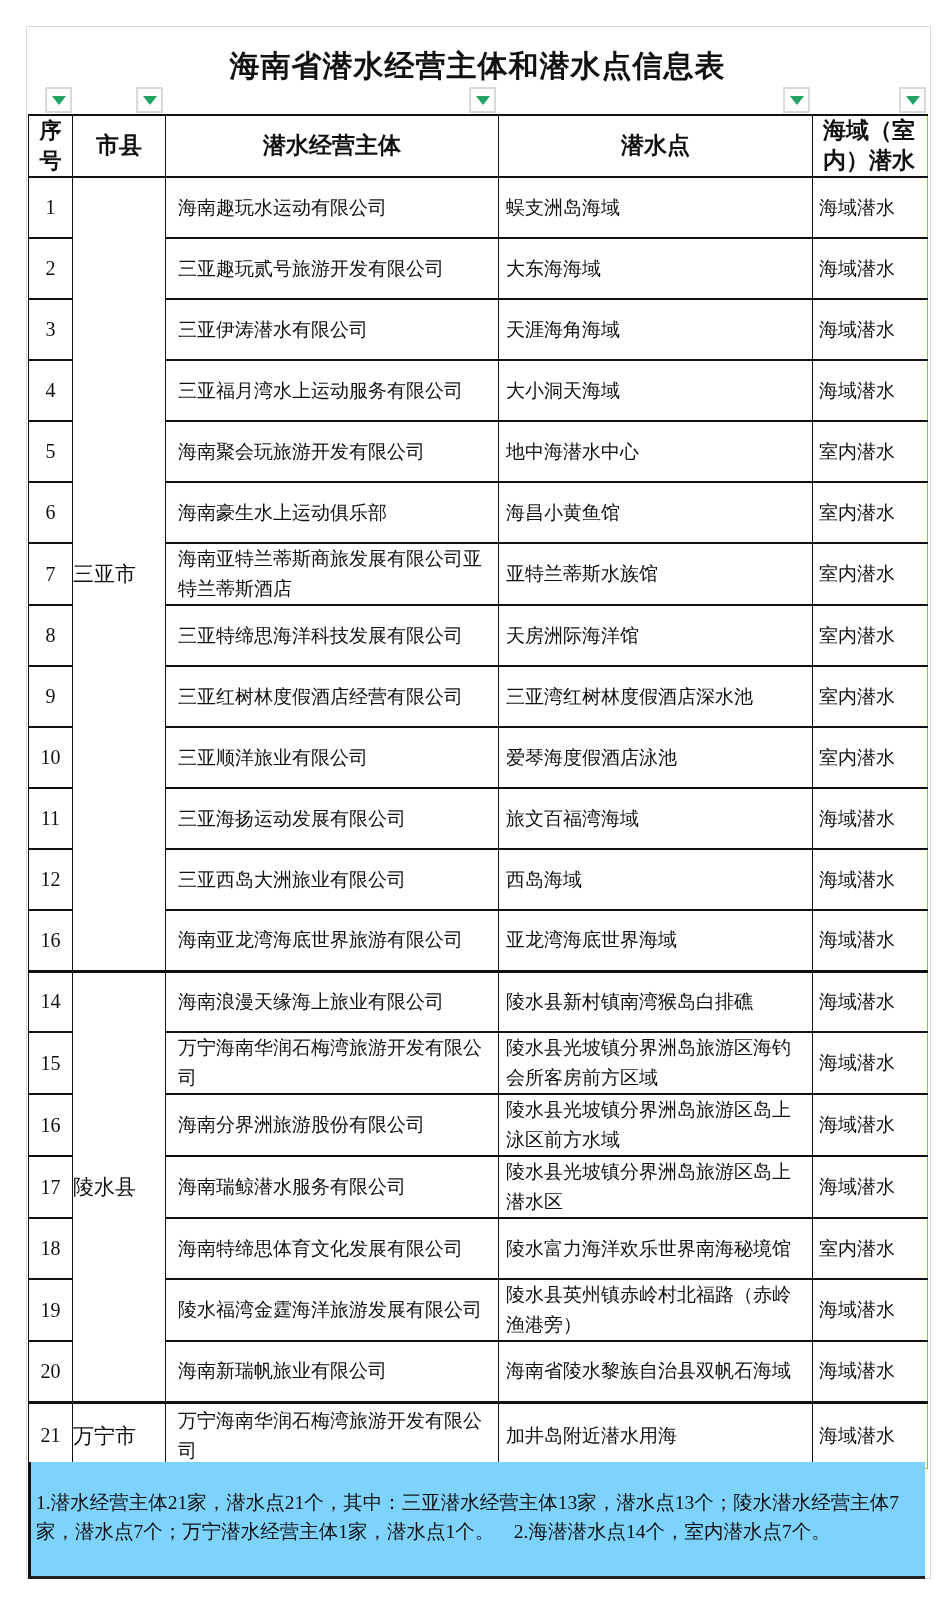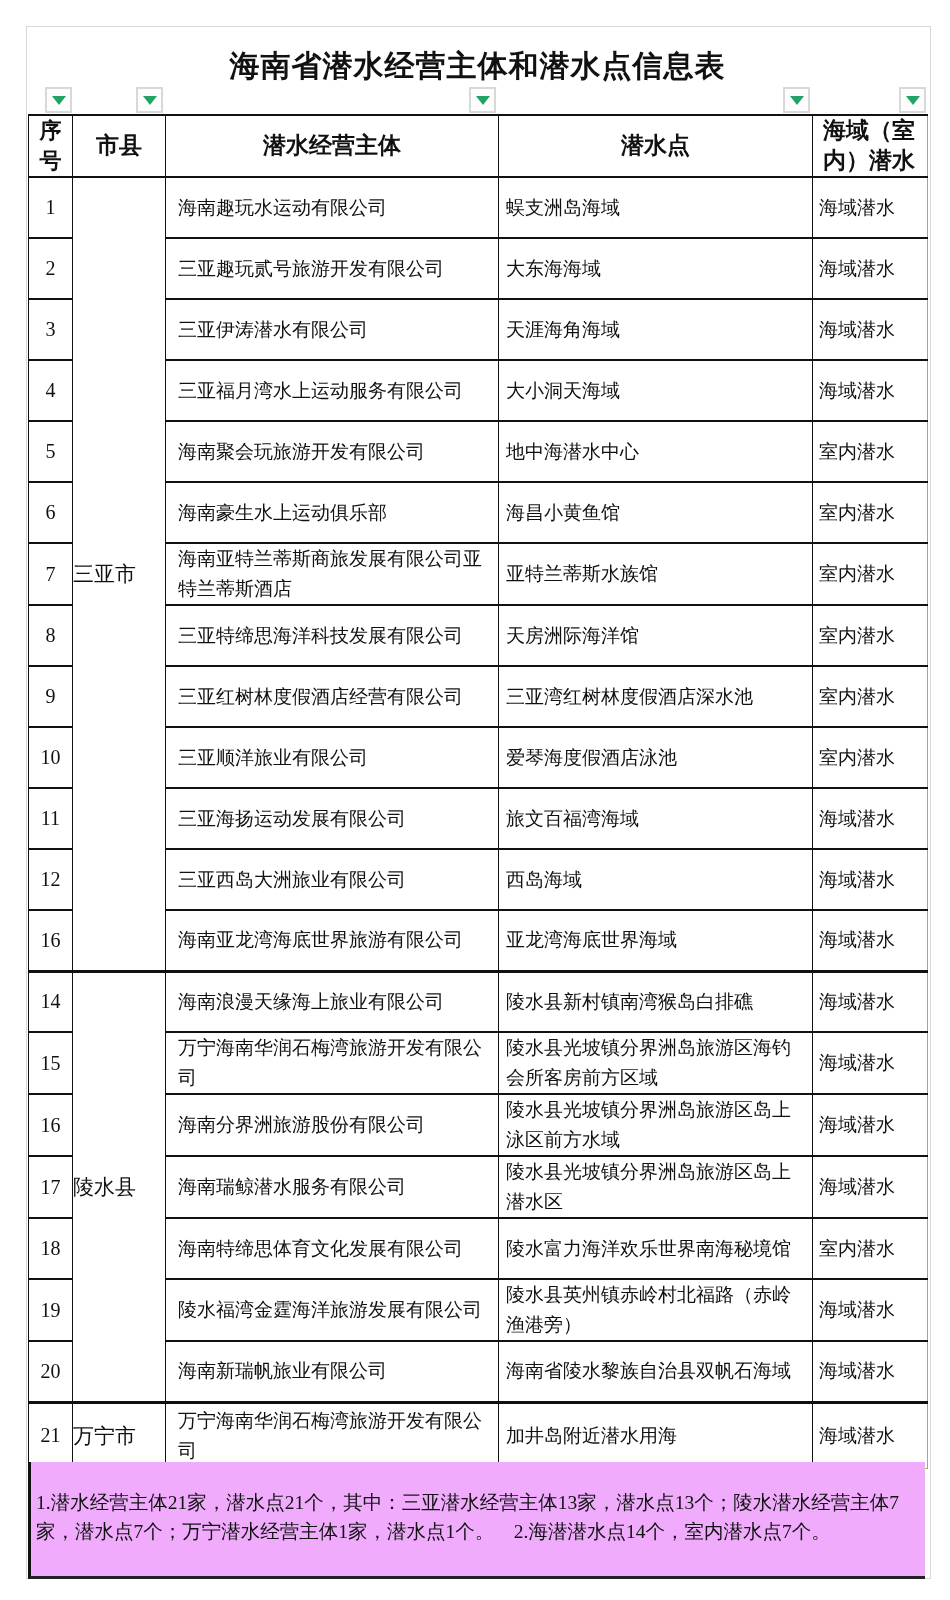--- a/index.html
+++ b/index.html
@@ -117,21 +117,21 @@
   .note-box {
     position: absolute;
     left: 28px; top: 1462px;
     width: 897px; height: 117px;
     border-left: 3px solid #111;
     border-bottom: 3px solid #222;
     padding: 26px 6px 16px 5px;
     font-size: 19.5px;
     line-height: 29px;
     white-space: pre-wrap;
-    background: #f0abfc;
+    background: #7dd3fc;
   }
 </style>
 </head>
 <body>
 
 <div class="page">
 
   <div class="grid-frame"></div>
 
   <div class="title">海南省潜水经营主体和潜水点信息表</div>

